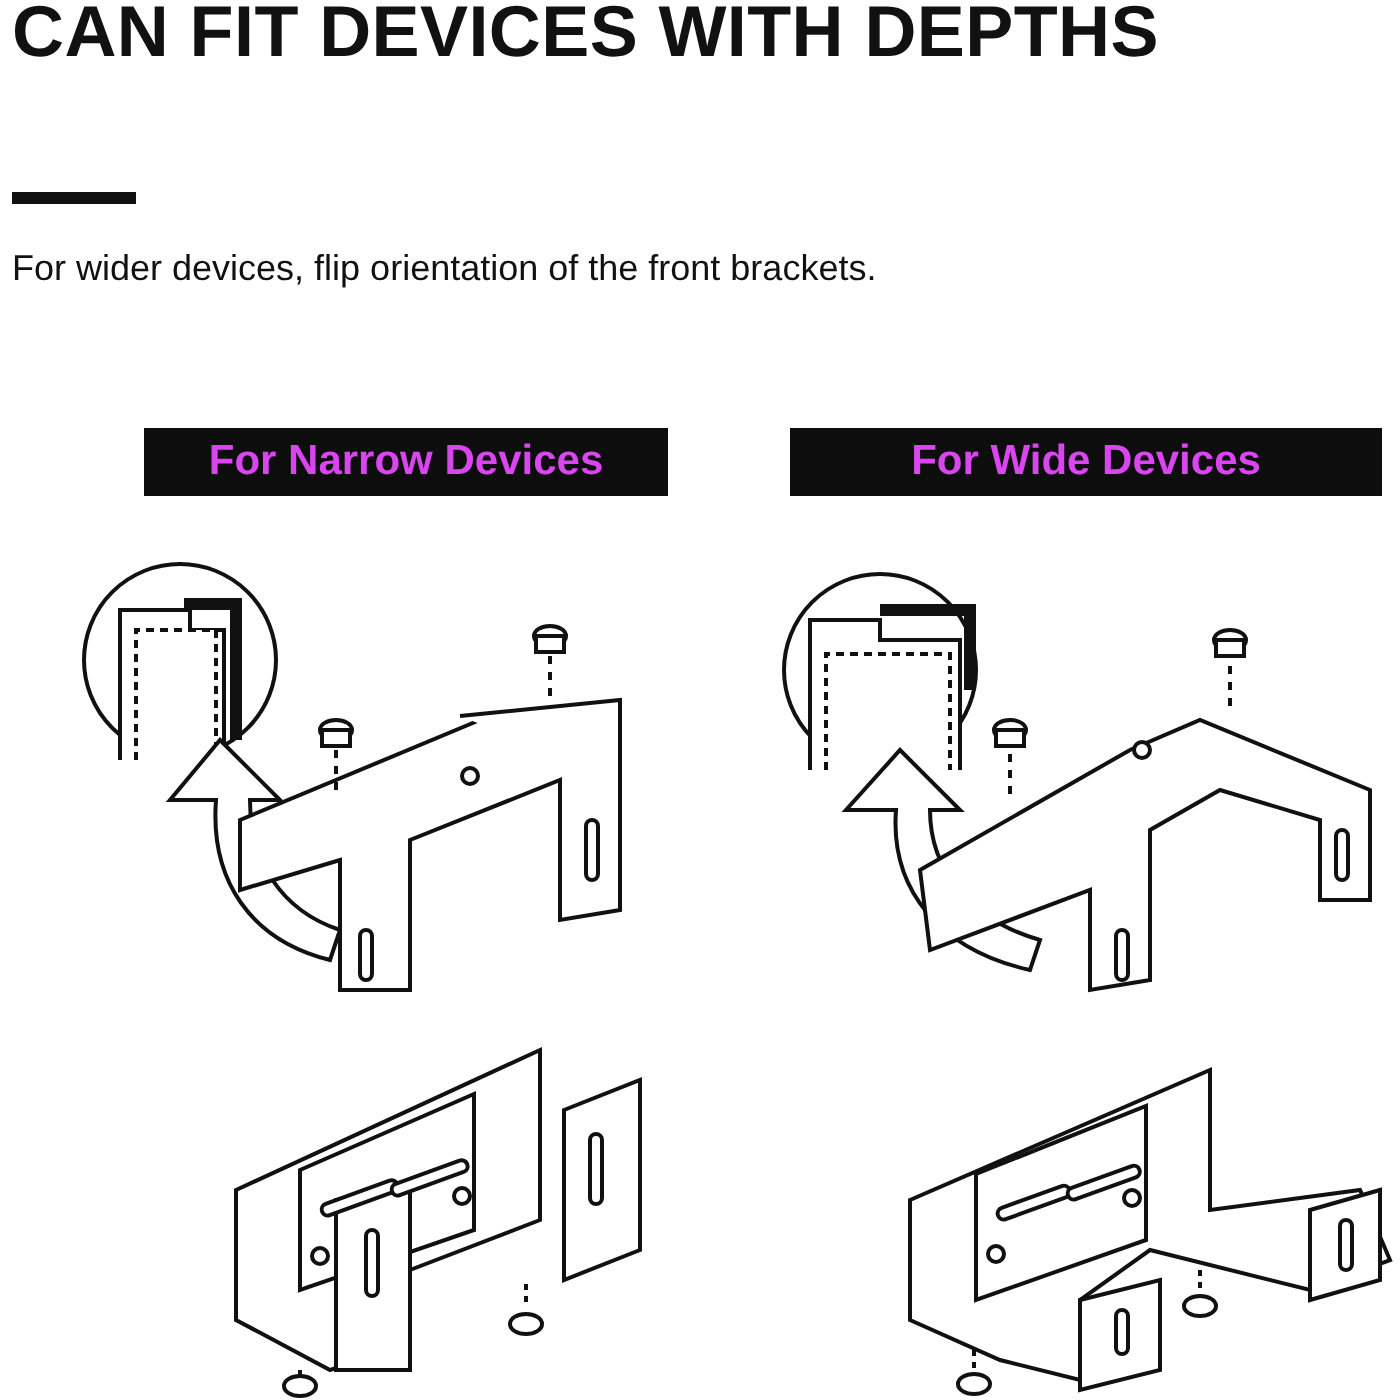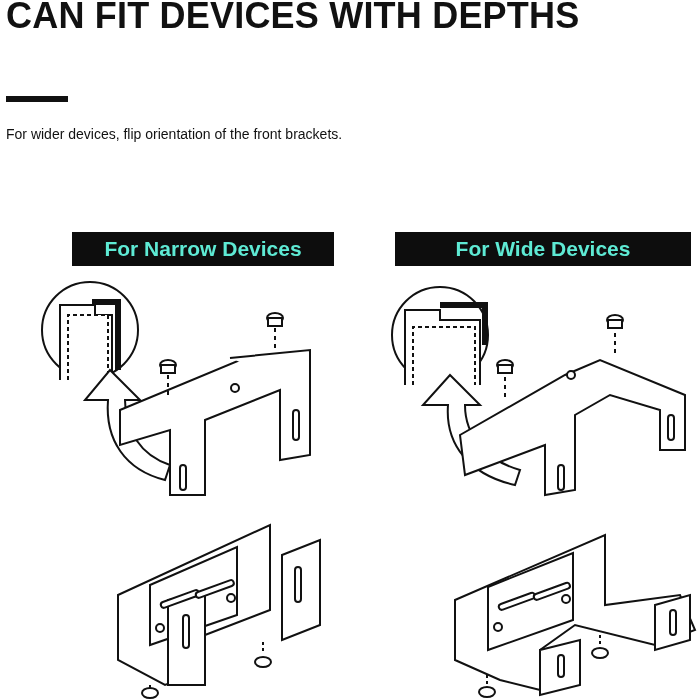--- a/index.html
+++ b/index.html
@@ -1,20 +1,20 @@
 <!DOCTYPE html>
 <html><head>
 <meta charset="utf-8">
 <style>
   html, body { margin:0; padding:0; background:#ffffff; }
   body { width:700px; height:700px; position:relative; overflow:hidden; font-family:"Liberation Sans", sans-serif; color:#111; }
   .title { position:absolute; left:6px; top:-6px; font-size:36px; font-weight:700; line-height:44px; letter-spacing:0.2px; color:#111; }
   .rule { position:absolute; left:6px; top:96px; width:62px; height:6px; background:#111; }
-  .subtitle { position:absolute; left:6px; top:120px; font-size:14px; line-height:28px; color:#111; width:600px; }
-  .label { position:absolute; top:232px; height:34px; background:#0d0d0d; color:#5eead4; font-size:21px; font-weight:700; line-height:34px; text-align:center; }
+  .subtitle { position:absolute; left:6px; top:120px; font-size:18px; line-height:28px; color:#111; width:600px; }
+  .label { position:absolute; top:214px; height:34px; background:#0d0d0d; color:#d946ef; font-size:21px; font-weight:700; line-height:34px; text-align:center; }
   .label.narrow { left:72px; width:262px; }
   .label.wide { left:395px; width:296px; }
   svg.fig { position:absolute; }
 </style>
 </head>
 <body>
 
 <div class="title">
   <div>CAN FIT DEVICES WITH DEPTHS</div>
 </div>

